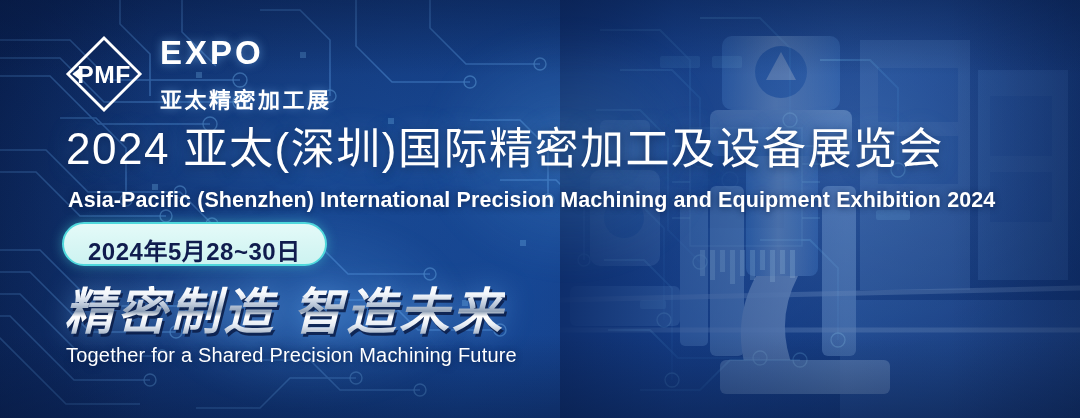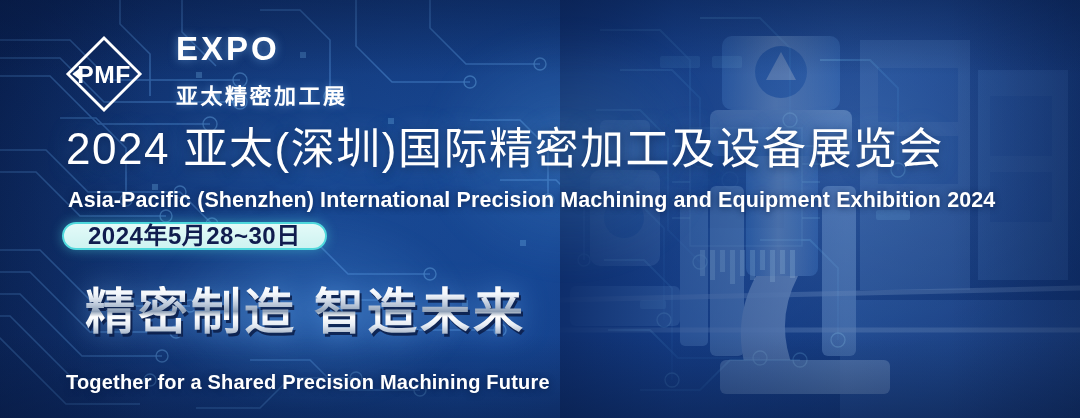--- a/index.html
+++ b/index.html
@@ -55,21 +55,21 @@
       linear-gradient(180deg, rgba(6,22,58,0.40) 0%, rgba(6,22,58,0) 18%, rgba(6,22,58,0) 80%, rgba(6,22,58,0.45) 100%),
       linear-gradient(90deg, rgba(6,22,58,0.35) 0%, rgba(6,22,58,0) 14%, rgba(6,22,58,0) 88%, rgba(6,22,58,0.30) 100%);
   }
 
   
   .content { position:absolute; inset:0; }
 
   
   .logo-block {
     position:absolute; left:60px; top:30px;
-    display:flex; align-items:flex-start; gap:28px;
+    display:flex; align-items:center; gap:12px;
   }
   .logo-mark { width:88px; height:88px; flex:0 0 88px; }
   .logo-text { display:flex; flex-direction:column; justify-content:center; padding-top:2px; }
   .logo-expo {
     font-size:33px; font-weight:700; color:#ffffff;
     letter-spacing:3px; line-height:1.05;
     text-shadow:0 0 10px rgba(130,195,255,0.55);
   }
   .logo-cn {
     font-size:22px; font-weight:700; color:#ffffff;
@@ -87,51 +87,49 @@
   .title-en {
     position:absolute; left:68px; top:190px;
     font-size:21.5px; font-weight:700; color:#ffffff;
     letter-spacing:0.1px; white-space:nowrap; line-height:1;
     text-shadow:0 1px 6px rgba(8,28,70,0.8);
   }
 
   
   .info-pill {
     position:absolute; left:62px; top:222px;
-    height:28px; padding:0 24px;
+    height:44px; padding:0 24px;
     display:flex; align-items:flex-end; gap:26px;
     border:2px solid #4fd8dc;
     border-radius:24px;
     background:linear-gradient(180deg, #e4faf8 0%, #cdf3f1 100%);
     box-shadow:0 0 12px rgba(80,220,225,0.45);
   }
   .info-pill span {
     font-size:24px; font-weight:700; color:#101c4e;
     letter-spacing:0.5px; line-height:1; white-space:nowrap;
   }
 
   
   .slogan-cn {
     position:absolute; left:64px; top:286px;
-    font-size:50px; font-weight:700; 
+    font-size:50px; font-weight:700; font-style:italic;
     letter-spacing:3px; white-space:nowrap; line-height:1.05;
     background:linear-gradient(180deg,
       #ffffff 0%, #f2f6fb 16%, #b9c6d8 36%, #8fa0b6 48%,
       #ffffff 58%, #e6ecf4 74%, #aab8cb 90%, #ffffff 100%);
     -webkit-background-clip:text; background-clip:text;
     -webkit-text-fill-color:transparent; color:transparent;
     filter:drop-shadow(2px 3px 0 rgba(10,28,70,0.85)) drop-shadow(0 0 14px rgba(120,190,255,0.35));
-    margin-left:21px;
   }
   .slogan-en {
     position:absolute; left:66px; top:345px;
-    font-size:20px; font-weight:700; color:#ffffff;
+    font-size:20px; font-weight:400; color:#ffffff;
     letter-spacing:0.2px; white-space:nowrap; line-height:1;
     text-shadow:0 1px 6px rgba(8,28,70,0.85);
-    margin-top:27px;
   }
 </style>
 </head>
 <body>
 
 <div class="banner">
 
   <svg class="bg-layer circuit-left" viewBox="0 0 1080 418" preserveAspectRatio="none">
     <g fill="none" stroke="#5b9ae0" stroke-width="1.6" opacity="0.85">
       <path d="M-10 40 L70 40 L110 80 L240 80"></path>

